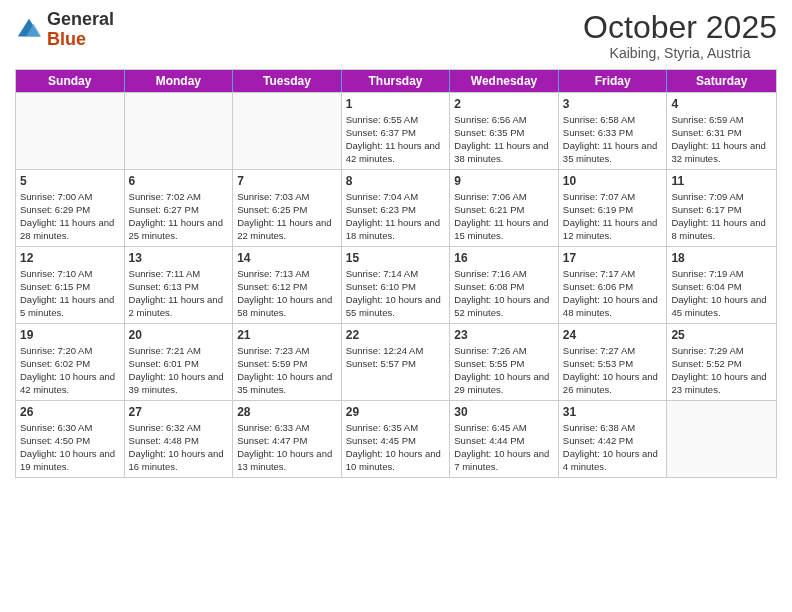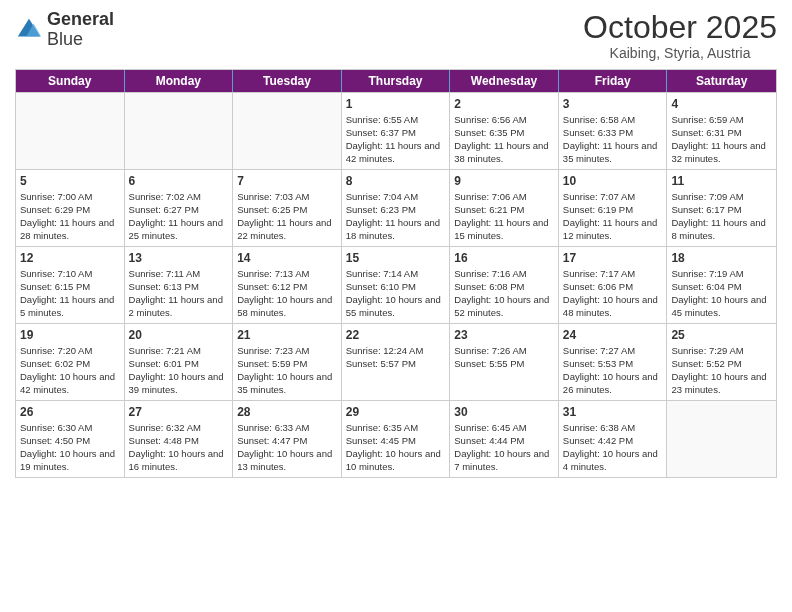--- a/index.html
+++ b/index.html
@@ -29,22 +29,22 @@
       gap: 4px;
     }
     .logo-text-general {
       font-size: 18px;
       font-weight: bold;
       color: #333;
       line-height: 1.1;
     }
     .logo-text-blue {
       font-size: 18px;
-      font-weight: normal;
-      color: #404040;
+      font-weight: bold;
+      color: #c2410c;
       line-height: 1.1;
     }
     .logo-icon {
       width: 28px;
       height: 28px;
     }
     .title-block {
       text-align: center;
     }
     .month-title {
@@ -59,21 +59,21 @@
     }
     .calendar {
       flex: 1;
       display: flex;
       flex-direction: column;
       border: 1px solid #ccc;
     }
     .cal-header-row {
       display: grid;
       grid-template-columns: repeat(7, 1fr);
-      background: #701a75;
+      background: #a21caf;
     }
     .cal-header-cell {
       color: #fff;
       font-size: 12px;
       font-weight: bold;
       text-align: center;
       padding: 4px 2px;
       border-right: 1px solid #5a9fd4;
     }
     .cal-header-cell:last-child {
@@ -287,20 +287,21 @@
           </div>
           <div class="cal-cell">
             <div class="day-number">22</div>
             <div>Sunrise: 12:24 AM</div>
             <div>Sunset: 5:57 PM</div>
           </div>
           <div class="cal-cell">
             <div class="day-number">23</div>
             <div>Sunrise: 7:26 AM</div>
             <div>Sunset: 5:55 PM</div>
+            <div>Daylight: 10 hours and 29 minutes.</div>
           </div>
           <div class="cal-cell">
             <div class="day-number">24</div>
             <div>Sunrise: 7:27 AM</div>
             <div>Sunset: 5:53 PM</div>
             <div>Daylight: 10 hours and 26 minutes.</div>
           </div>
           <div class="cal-cell">
             <div class="day-number">25</div>
             <div>Sunrise: 7:29 AM</div>

